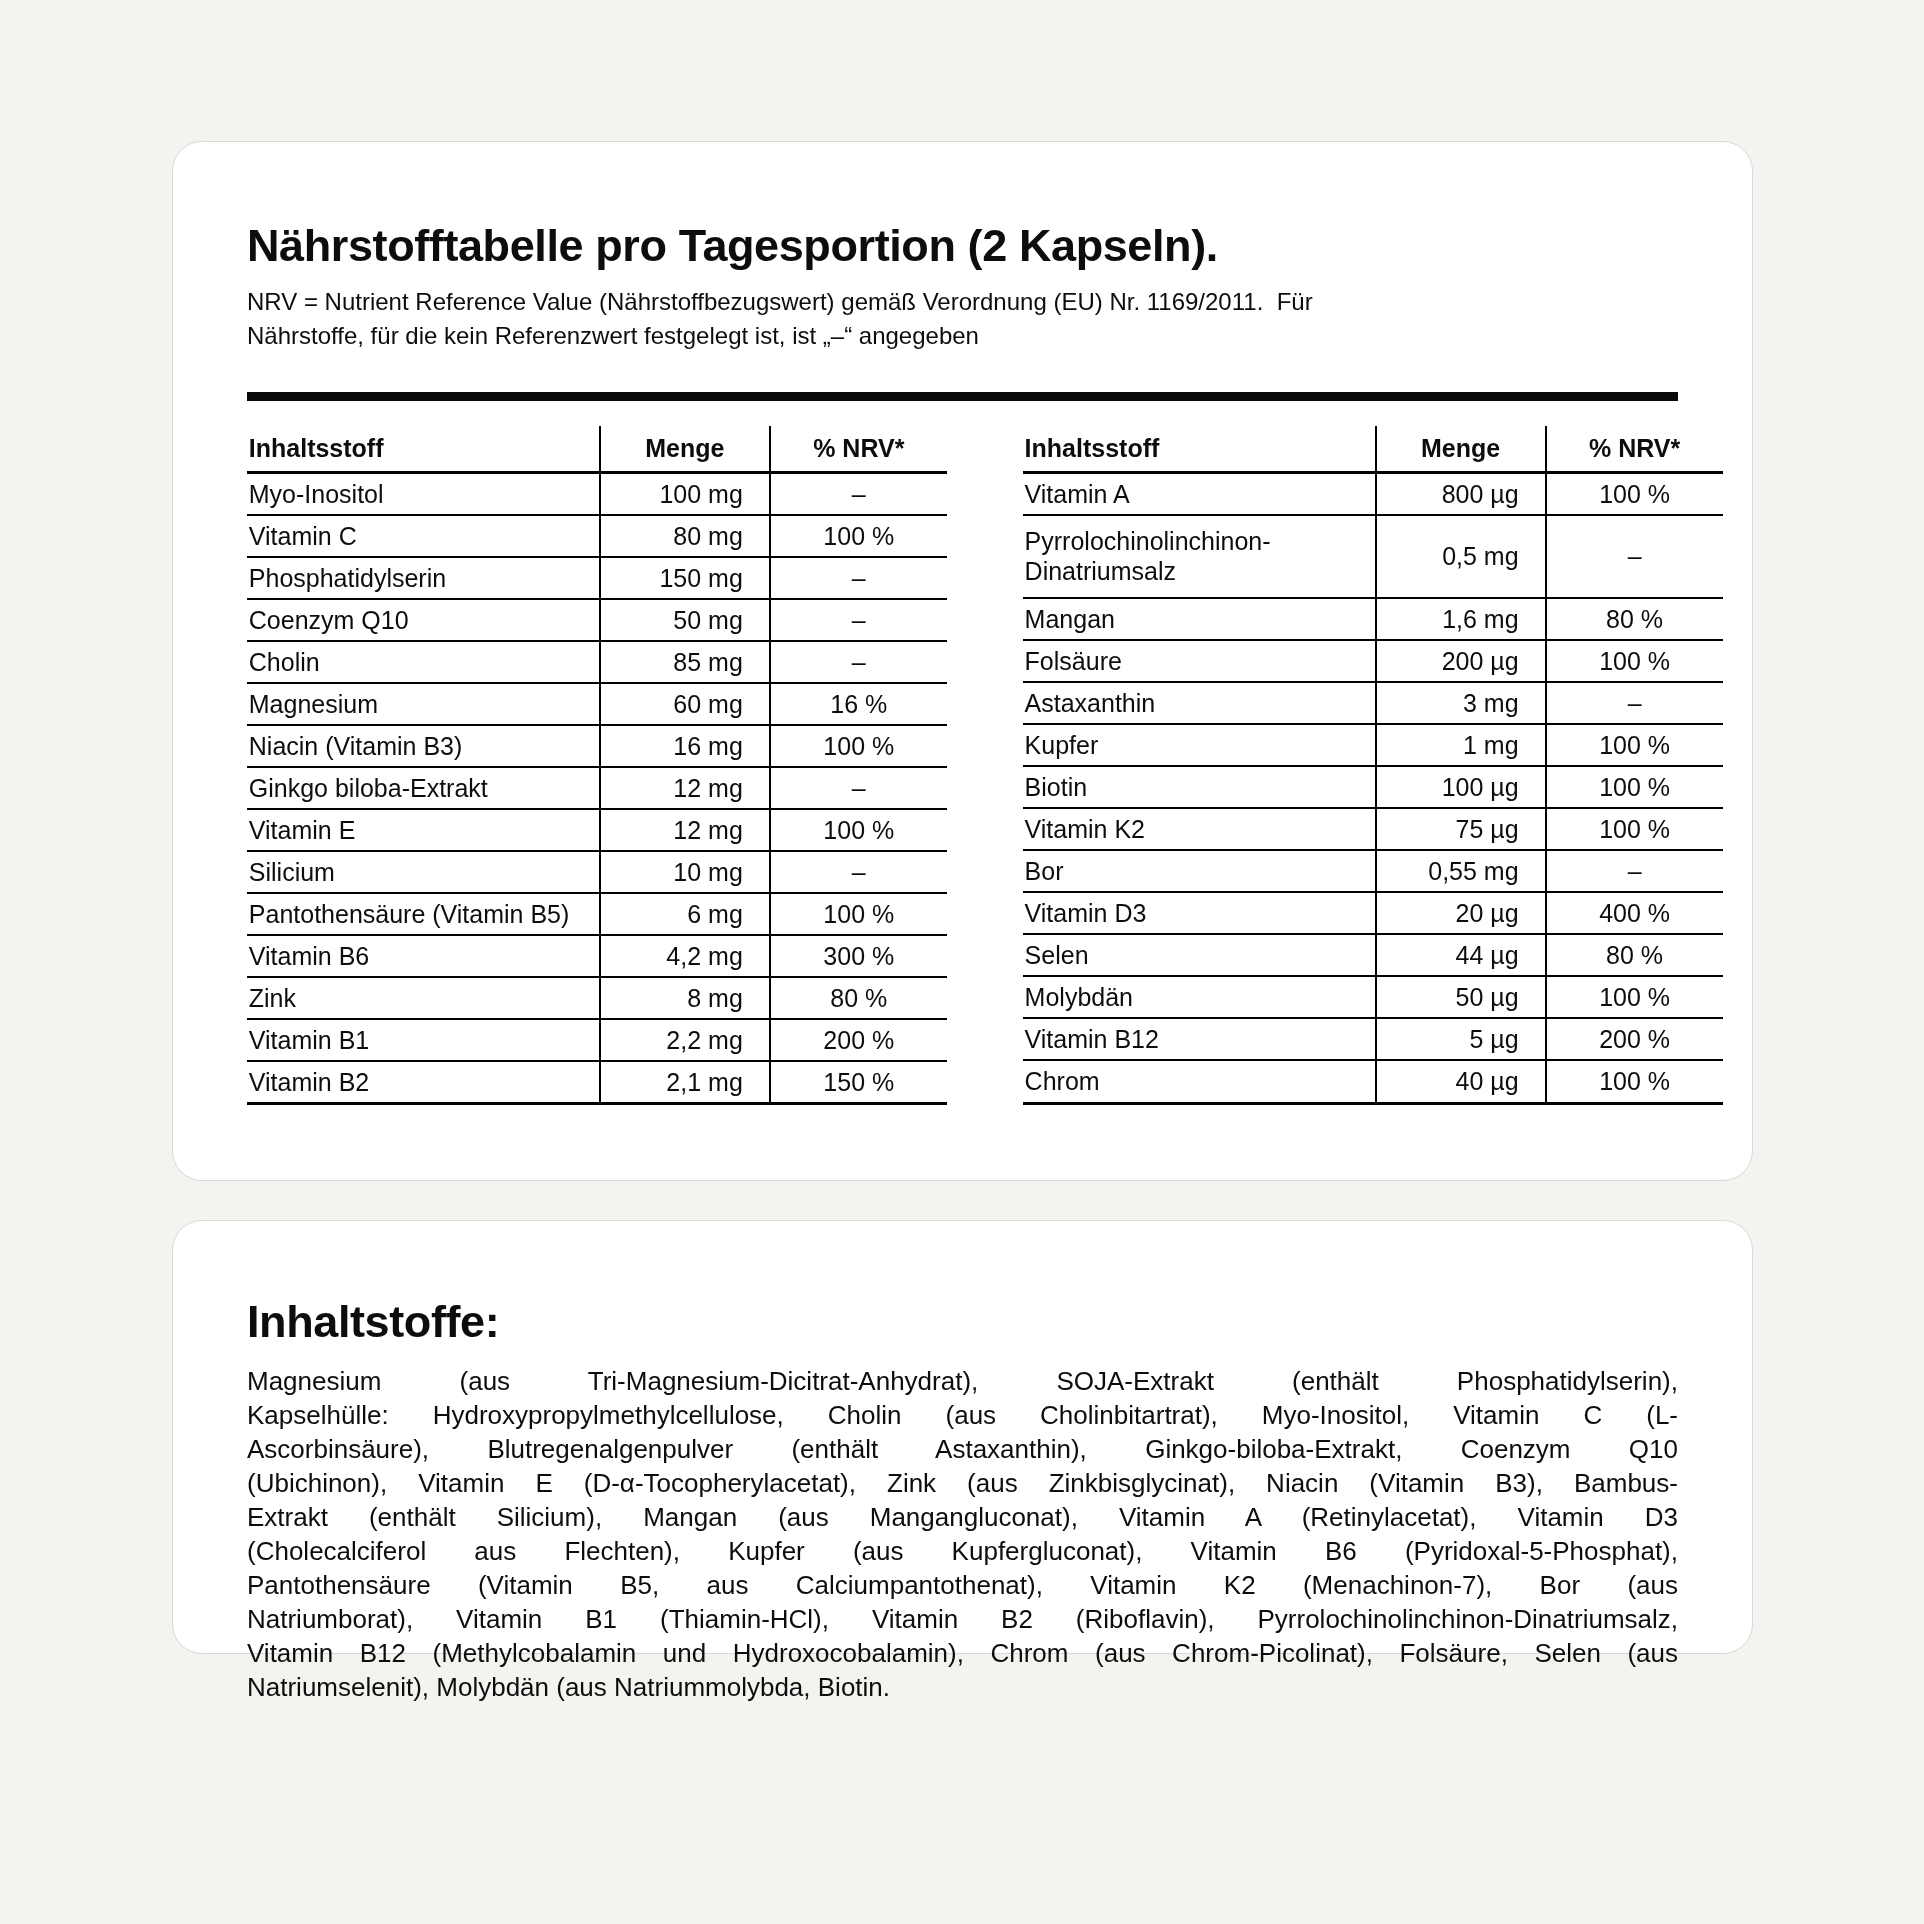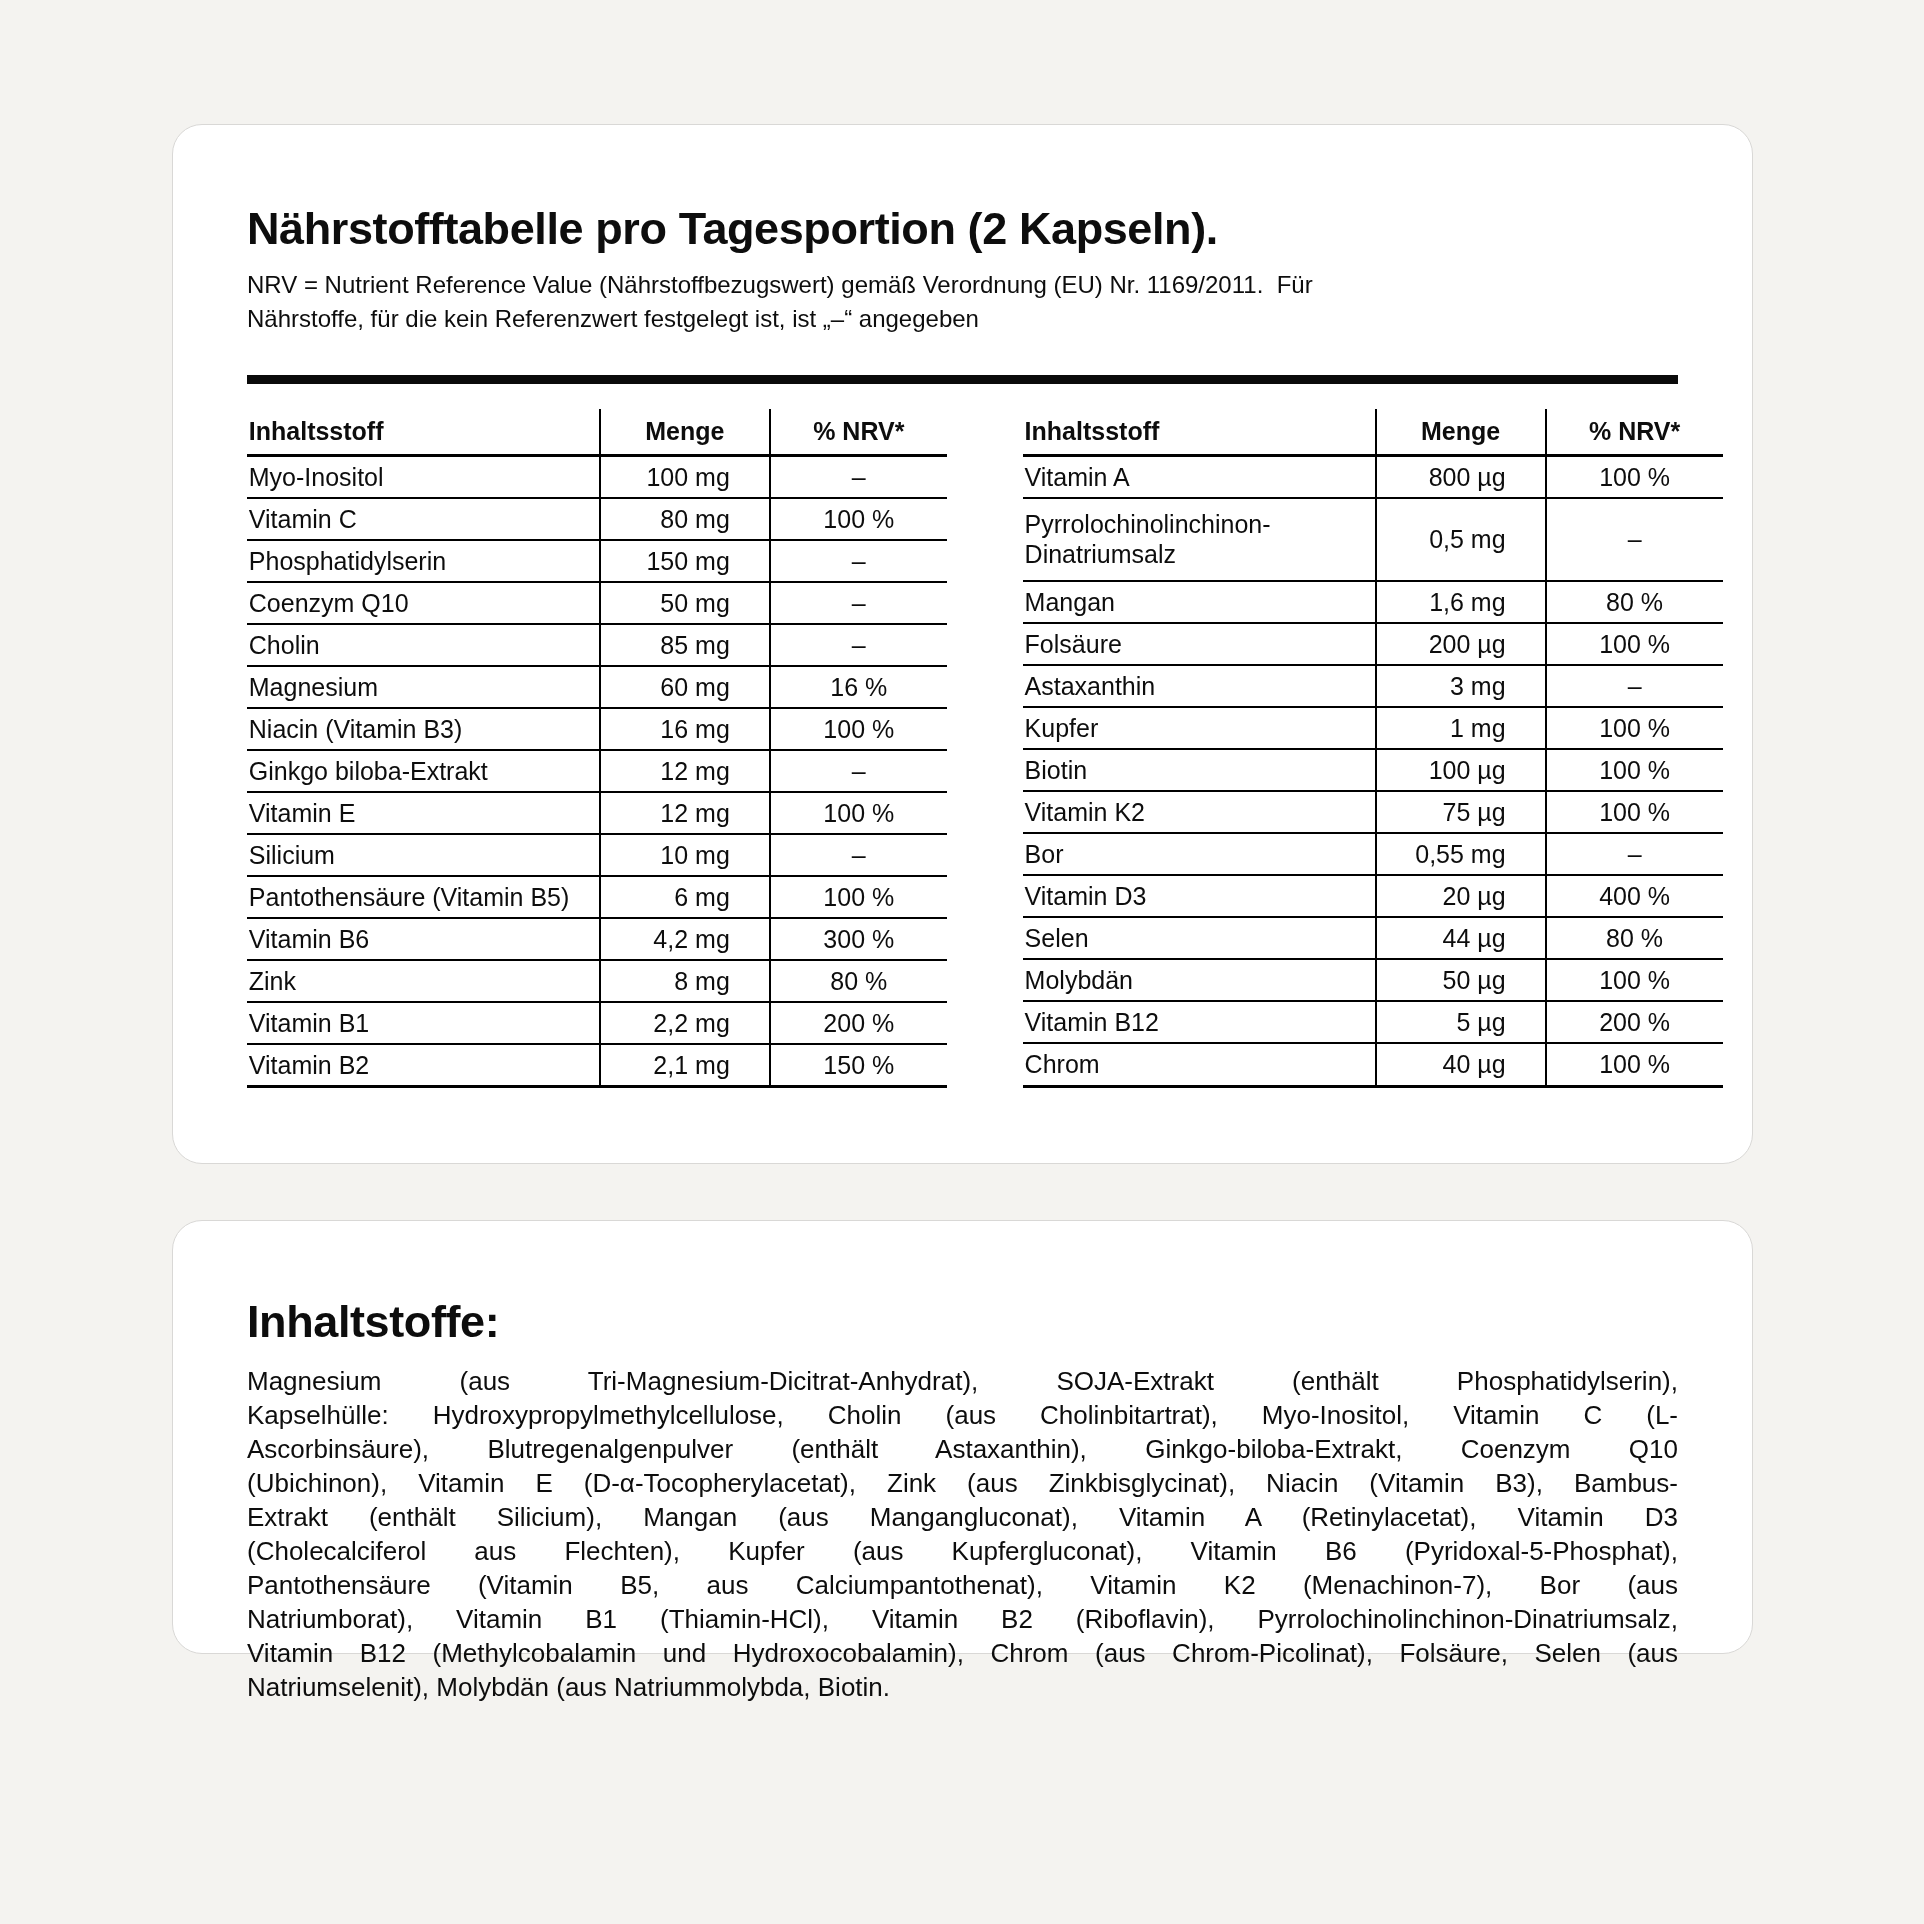--- a/index.html
+++ b/index.html
@@ -10,21 +10,21 @@
     color: #0d0d0d;
     overflow: hidden;
   }
   .card {
     position: absolute; left: 172px; width: 1581px;
     background: #ffffff;
     border: 1.8px solid #d9d8d6;
     border-radius: 30px;
     box-sizing: border-box;
   }
-  .card1 { top: 124px;  height: 1040px; padding: 78px 74px 0 74px; }
+  .card1 { top: 141px;  height: 1040px; padding: 78px 74px 0 74px; }
   .card2 { top: 1220px; height: 434px;  padding: 75px 74px 16px 74px; }
 
   h1, h2 { margin: 0; font-size: 45px; font-weight: bold; letter-spacing: -0.4px; }
 
   .subtitle { margin-top: 12.5px; font-size: 24px; line-height: 34px; }
   .subline  { white-space: pre-wrap; }
 
   .bar { margin-top: 39px; height: 9px; background: #0a0a0a; }
 
   .tables { margin-top: 25px; display: flex; gap: 76px; }
@@ -32,21 +32,21 @@
   table.ntable {
     border-collapse: collapse; table-layout: fixed;
     width: 689px; font-size: 25px;
   }
   .ntable th { font-weight: bold; height: 43px; border-bottom: 3.6px solid #000; vertical-align: middle; }
   .ntable th.c1 { width: 349px; text-align: left; padding-left: 1.8px; }
   .ntable th.c2 { width: 166px; text-align: center; margin-left: 43px; }
   .ntable th.c3 { width: 174px; text-align: center; }
   .ntable td { height: 38px; line-height: 30px; border-bottom: 2.7px solid #000; vertical-align: middle; }
   .ntable td.c1 { text-align: left; padding-left: 1.8px; padding-right: 8px; }
-  .ntable td.c2 { text-align: right; padding-right: 39px; }
+  .ntable td.c2 { text-align: right; padding-right: 26px; }
   .ntable td.c3 { text-align: center; }
   .ntable td.c2, .ntable th.c2, .ntable td.c3, .ntable th.c3 { border-left: 2.7px solid #000; }
   .ntable tr.tall td { height: 79px; }
   .ntable tr.lastrow td { border-bottom: 3.6px solid #000; }
 
   .para { margin-top: 16px; font-size: 26px; line-height: 34px; }
   .pline.just { text-align: justify; text-align-last: justify; }
 </style>
 </head>
 <body>

